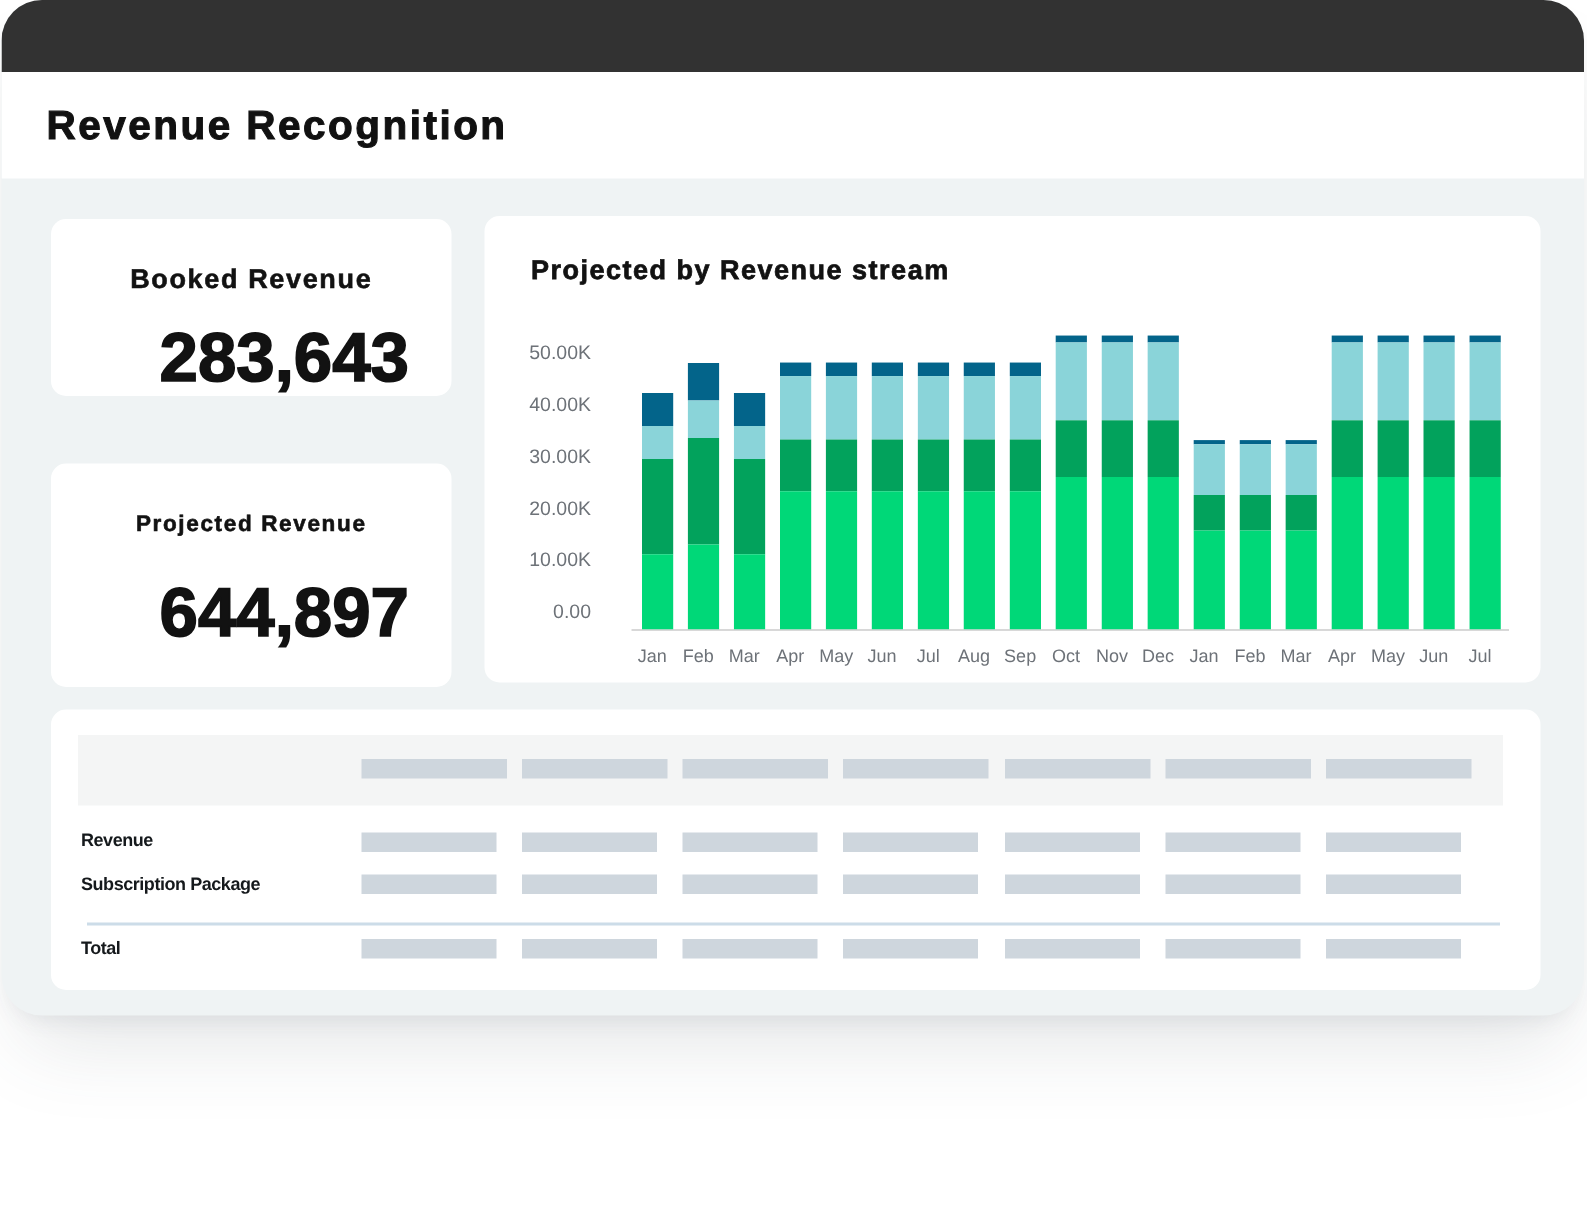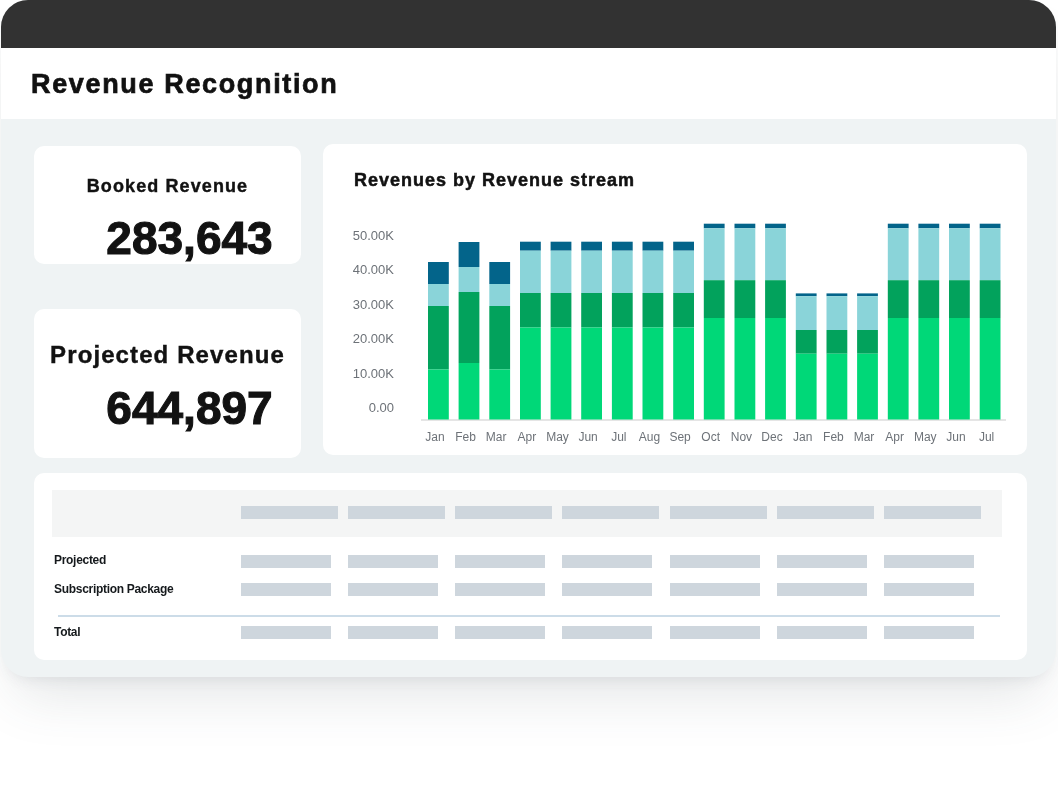--- a/index.html
+++ b/index.html
@@ -41,26 +41,26 @@
     <div id="topbar"></div>
     <div id="header">
         <h1>Revenue Recognition</h1>
       </div>
 
     <div class="card" id="card1">
       <div class="kpi-label" style="top:30px; font-size:18px; letter-spacing:1.1px;">Booked Revenue</div>
       <div class="kpi-value" style="top:65px; font-size:46px;">283,643</div>
     </div>
     <div class="card" id="card2">
-      <div class="kpi-label" style="top:32px; font-size:24px; letter-spacing:1.1px;">Projected Revenue</div>
+      <div class="kpi-label" style="top:32px; font-size:15px; letter-spacing:1.1px;">Projected Revenue</div>
       <div class="kpi-value" style="top:72px; font-size:46px;">644,897</div>
     </div>
 
     <div class="card" id="chartcard"></div>
-    <div id="chart-title">Revenues by Revenue stream</div>
+    <div id="chart-title">Projected by Revenue stream</div>
     <svg width="1058" height="810" viewBox="0 0 1058 810" style="position:absolute;left:-1px;top:0;">
 <rect x="421" y="419.5" width="585" height="1" fill="#cccccc"></rect>
 <text x="394" y="412" text-anchor="end" font-family="Liberation Sans, sans-serif" font-size="13" fill="#6d7278">0.00</text>
 <text x="394" y="377.5" text-anchor="end" font-family="Liberation Sans, sans-serif" font-size="13" fill="#6d7278">10.00K</text>
 <text x="394" y="343" text-anchor="end" font-family="Liberation Sans, sans-serif" font-size="13" fill="#6d7278">20.00K</text>
 <text x="394" y="308.5" text-anchor="end" font-family="Liberation Sans, sans-serif" font-size="13" fill="#6d7278">30.00K</text>
 <text x="394" y="274" text-anchor="end" font-family="Liberation Sans, sans-serif" font-size="13" fill="#6d7278">40.00K</text>
 <text x="394" y="239.5" text-anchor="end" font-family="Liberation Sans, sans-serif" font-size="13" fill="#6d7278">50.00K</text>
 <rect x="428.0" y="262" width="20.8" height="22" fill="#03648a"></rect>
 <rect x="428.0" y="284" width="20.8" height="22" fill="#8ad4d9"></rect>
@@ -182,19 +182,19 @@
 <div class="tbar" style="left:635.7px; top:110.2px; width:90px;"></div>
 <div class="tbar" style="left:743.0px; top:110.2px; width:90px;"></div>
 <div class="tbar" style="left:850.3px; top:110.2px; width:90px;"></div>
 <div class="tbar" style="left:206.5px; top:152.5px; width:90px;"></div>
 <div class="tbar" style="left:313.8px; top:152.5px; width:90px;"></div>
 <div class="tbar" style="left:421.1px; top:152.5px; width:90px;"></div>
 <div class="tbar" style="left:528.4px; top:152.5px; width:90px;"></div>
 <div class="tbar" style="left:635.7px; top:152.5px; width:90px;"></div>
 <div class="tbar" style="left:743.0px; top:152.5px; width:90px;"></div>
 <div class="tbar" style="left:850.3px; top:152.5px; width:90px;"></div>
-      <div class="tlabel" style="top:80px;">Projected</div>
+      <div class="tlabel" style="top:80px;">Revenue</div>
       <div class="tlabel" style="top:109px;">Subscription Package</div>
       <div id="sepline"></div>
       <div class="tlabel" style="top:152px;">Total</div>
     </div>
   </div>
 </div>
 
 </body></html>

